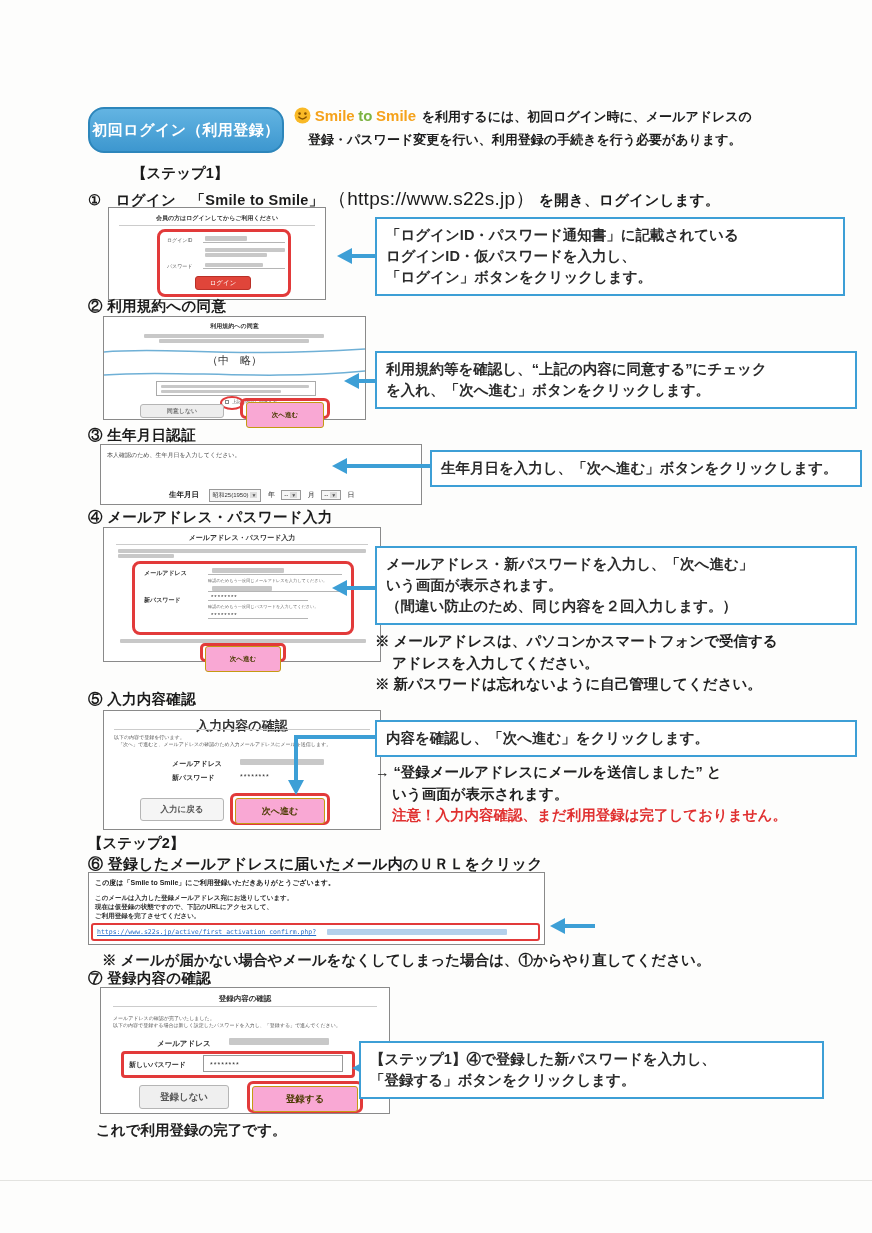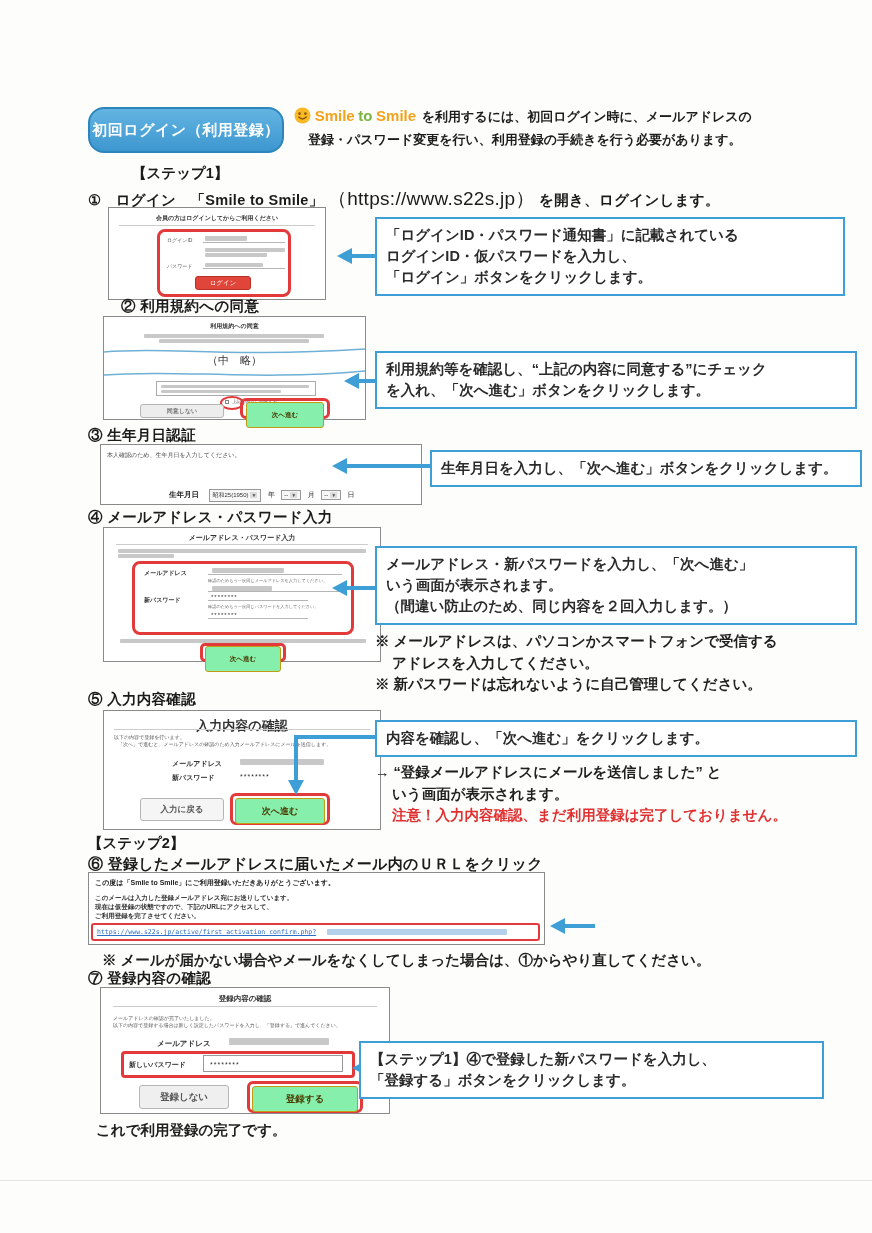--- a/index.html
+++ b/index.html
@@ -16,21 +16,21 @@
     padding:6px 9px; font-size:14.5px; font-weight:600; line-height:1.45; color:#2b2b2b;
   }
   .bar-h { position:absolute; height:4px; background:#3d9fd6; }
   .bar-v { position:absolute; width:4px; background:#3d9fd6; }
   .ah-left { position:absolute; width:0; height:0; border-top:8px solid transparent; border-bottom:8px solid transparent; border-right:15px solid #3d9fd6; }
   .ah-down { position:absolute; width:0; height:0; border-left:8px solid transparent; border-right:8px solid transparent; border-top:15px solid #3d9fd6; }
   .shot { position:absolute; background:#fff; border:1px solid #8a8a8a; }
   .redring { position:absolute; border:3px solid #e23a3a; border-radius:8px; }
   .blurbar { position:absolute; background:#bfbfbf; border-radius:1px; opacity:.85; filter:blur(.6px); }
   .ul-input { position:absolute; border-bottom:1px solid #b5b5b5; }
-  .ybtn { position:absolute; background:#86efac; border:1px solid #c49a12; border-radius:3px; color:#4a3a00; font-weight:bold;
+  .ybtn { position:absolute; background:#f9a8d4; border:1px solid #c49a12; border-radius:3px; color:#4a3a00; font-weight:bold;
           display:flex; align-items:center; justify-content:center; font-family:inherit; padding:12px; }
   .graybtn { position:absolute; background:#ededed; border:1px solid #b5b5b5; border-radius:3px; color:#777; font-weight:bold;
           display:flex; align-items:center; justify-content:center; font-family:inherit; padding:0; }
   .badge {
     position:absolute; left:88px; top:107px; width:196px; height:46px;
     background:linear-gradient(#63b4e2,#3d97cf); border:2px solid #2d86bb; border-radius:16px;
     color:#fff; font-size:15px; font-weight:600; display:flex; align-items:center; justify-content:center; letter-spacing:.5px;
   }
   .sel { display:inline-block; border:1px solid #999; background:#f7f7f7; font-size:6px; padding:1px 3px 1px 2px; margin:0 2px; color:#333; white-space:nowrap; }
   .selarrow { font-size:5px; color:#555; background:#dcdcdc; padding:0 1px; margin-left:2px; }
@@ -86,21 +86,21 @@
   </div>
 
   <div class="ah-left" style="left:337px;top:248px;"></div>
   <div class="bar-h" style="left:351px;top:254px;width:24px;"></div>
   <div class="callout" style="left:375px;top:217px;width:470px;">
     <div>「ログインID・パスワード通知書」に記載されている</div>
     <div>ログインID・仮パスワードを入力し、</div>
     <div>「ログイン」ボタンをクリックします。</div>
   </div>
 
-  <div class="heading" style="left:88px;top:297px;margin-left:33px;">② 利用規約への同意</div>
+  <div class="heading" style="left:88px;top:297px;">② 利用規約への同意</div>
   <div class="shot" style="left:103px;top:316px;width:263px;height:104px;">
     <div class="tinycenter" style="top:5px;font-size:6px;font-weight:bold;color:#333;">利用規約への同意</div>
     <div class="blurbar" style="left:40px;top:17px;width:180px;height:3.5px;"></div>
     <div class="blurbar" style="left:55px;top:22px;width:150px;height:3.5px;"></div>
     <svg class="abs" style="left:0;top:27px;" width="261" height="34" viewBox="0 0 261 34" preserveAspectRatio="none">
       <path d="M0 8 C 60 2, 120 14, 261 5" stroke="#6fb0d6" stroke-width="1.5" fill="none"></path>
       <path d="M0 31 C 70 25, 150 37, 261 27" stroke="#6fb0d6" stroke-width="1.5" fill="none"></path>
     </svg>
     <div class="tinycenter" style="top:36px;font-size:11px;color:#333;">（中　略）</div>
     <div class="abs" style="left:52px;top:64px;width:160px;height:15px;border:1px solid #aaa;">

